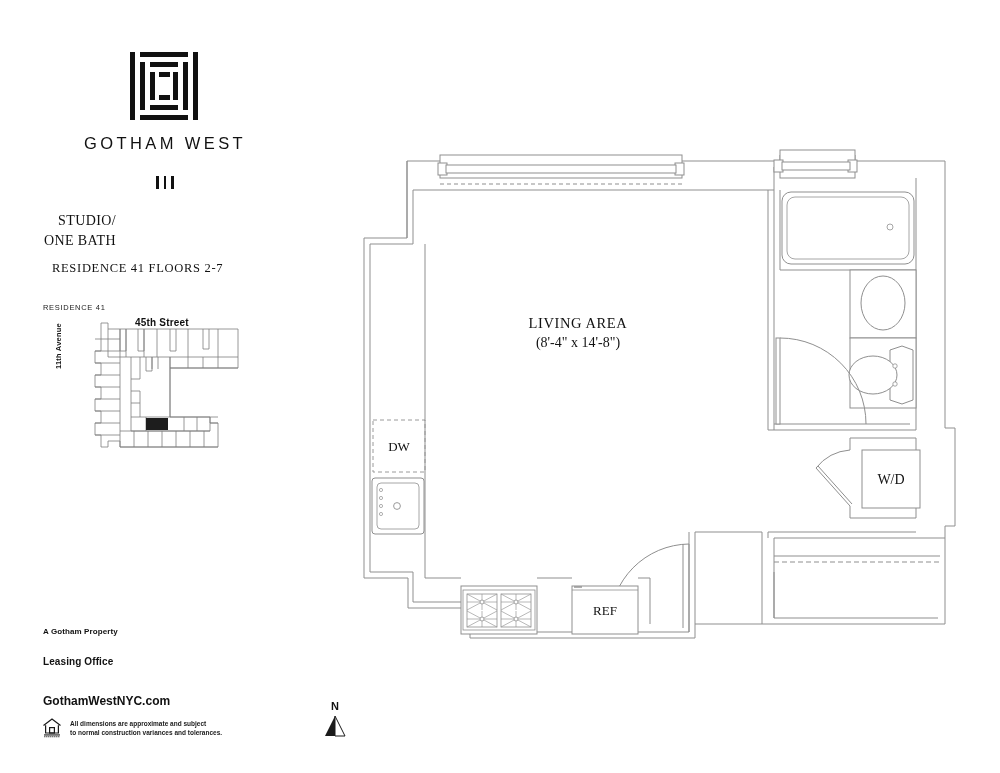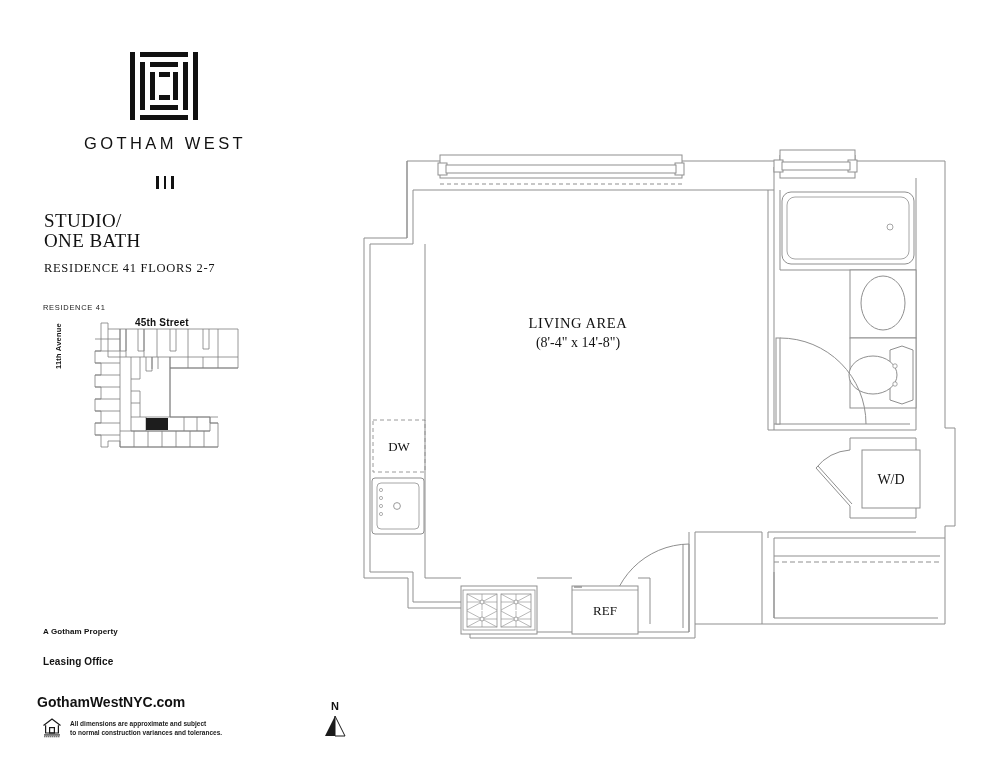--- a/index.html
+++ b/index.html
@@ -58,30 +58,31 @@
     width: 2.5px; height: 13px;
     background: #111;
     margin: 0 2.5px;
     vertical-align: middle;
   }
 
   .unit-type {
     position: absolute;
     left: 44px; top: 203px;
     font-family: "Liberation Serif", serif;
-    font-size: 19px;
+    font-size: 14px;
     line-height: 20px;
     letter-spacing: 0.4px;
     color: #111;
+    text-align: right;
   }
   .unit-type div { white-space: nowrap; }
 
   .residence-floors {
     position: absolute;
-    left: 44px; top: 253px;
+    left: 52px; top: 253px;
     font-family: "Liberation Serif", serif;
     font-size: 12.5px;
     letter-spacing: 0.7px;
     color: #111;
     white-space: nowrap;
   }
 
   .keyplan-title {
     position: absolute;
     left: 43px; top: 295px;
@@ -138,22 +139,22 @@
     position: absolute;
     left: 43px; top: 662px;
     font-size: 9px;
     line-height: 11px;
     color: #111;
     white-space: nowrap;
   }
   .leasing-addr b { font-weight: 700; }
   .leasing-site {
     position: absolute;
-    left: 37px; top: 686px;
-    font-size: 14px;
+    left: 43px; top: 686px;
+    font-size: 12px;
     font-weight: 700;
     color: #111;
     text-align: right;
   }
   .eho-icon {
     position: absolute;
     left: 41px; top: 708px;
     width: 22px; height: 22px;
   }
   .disclaimer {

